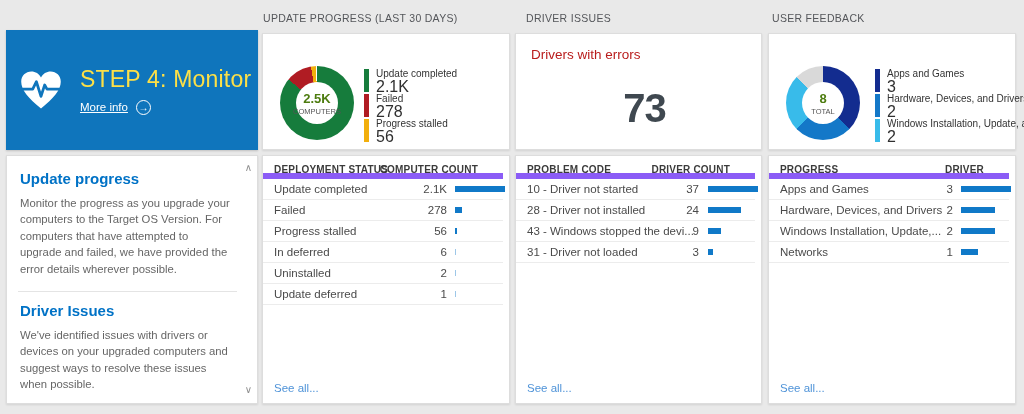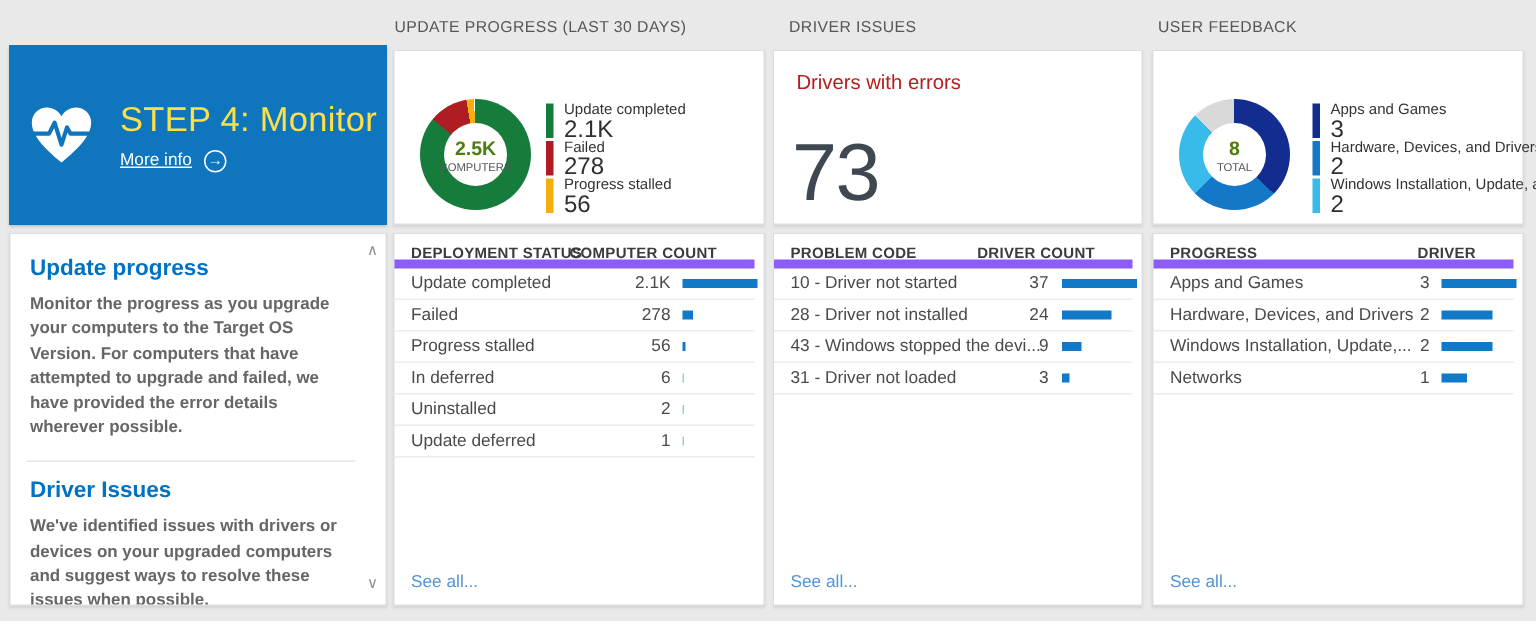--- a/index.html
+++ b/index.html
@@ -15,21 +15,21 @@
   .tile-text { margin-left:16px; }
   .tile-title { color:#fde047; font-size:23px; font-weight:400; letter-spacing:.2px; }
   .more-info { display:flex; align-items:center; margin-top:7px; }
   .more-info a { color:#fff; font-size:11.5px; text-decoration:underline; cursor:pointer;text-align:center; }
   .arrow-circle { width:15px; height:15px; border:1px solid #fff; border-radius:50%; color:#fff; font-size:10px;
                   line-height:13px; text-align:center; margin-left:8px; cursor:pointer; }
 
   
   .left-card { left:6px; top:155px; width:252px; height:249px; overflow:hidden; padding:8px 26px 0 13px; }
   .sect-head { color:#0072c6; font-size:15px; font-weight:700; margin-top:6px; }
-  .sect-body { color:#666; font-size:11.3px; line-height:1.45; margin-top:8px;font-weight:bold; }
+  .sect-body { color:#666; font-size:11.3px; line-height:1.45; margin-top:8px; }
   .divider { border-top:1px solid #e4e4e4; margin:14px -6px 10px -2px; }
   .scroll-ic { position:absolute; right:5px; color:#8f8f8f; font-size:10px; line-height:10px; cursor:pointer; }
   .scroll-up { top:7px; } .scroll-dn { bottom:8px; }
 
   
   .panel-header { position:absolute; top:12px; font-size:10.5px; font-weight:400; color:#54565a; letter-spacing:.3px; }
 
   
   .chart-card-2 { left:262px; top:33px; width:248px; height:117px; }
   .chart-card-3 { left:515px; top:33px; width:247px; height:117px; }
@@ -42,21 +42,21 @@
   .donut-center-label { font-size:7.5px; color:#555; white-space:nowrap; margin-top:1px; }
 
   .legend { position:absolute; top:35px; }
   .legend-2 { left:101px; } .legend-4 { left:106px; }
   .lg-entry { display:flex; height:25px; }
   .lg-bar { width:5px; height:23px; margin-right:7px; flex:0 0 5px; }
   .lg-label { font-size:10px; color:#333; line-height:10px; white-space:nowrap; }
   .lg-value { font-size:16px; color:#2f2f2f; line-height:15px; }
 
   .stat-label { padding:13px 0 0 15px; font-size:13.5px; color:#b91c1c; }
-  .stat-value { margin:26px 0 0 12px; font-size:54px; font-weight:400; color:#3f4850; line-height:1; letter-spacing:-1px; }
+  .stat-value { margin:26px 0 0 12px; font-size:40px; font-weight:700; color:#3f4850; line-height:1; letter-spacing:-1px;text-align:center; }
 
   
   .table-card-2 { left:262px; top:155px; width:248px; height:249px; }
   .table-card-3 { left:515px; top:155px; width:247px; height:249px; }
   .table-card-4 { left:768px; top:155px; width:248px; height:249px; }
 
   .thead { position:relative; height:23px; border-bottom:6px solid #8b5cf6; margin:0 6px 0 0; }
   .thead span { position:absolute; top:8px; font-size:10px; font-weight:700; color:#3b3b3b; letter-spacing:.2px; }
   .th-left { left:11px; } .th-right { right:25px; }
   .trow { position:relative; height:21px; border-bottom:1px solid #ececec; margin-right:6px; cursor:pointer; }

